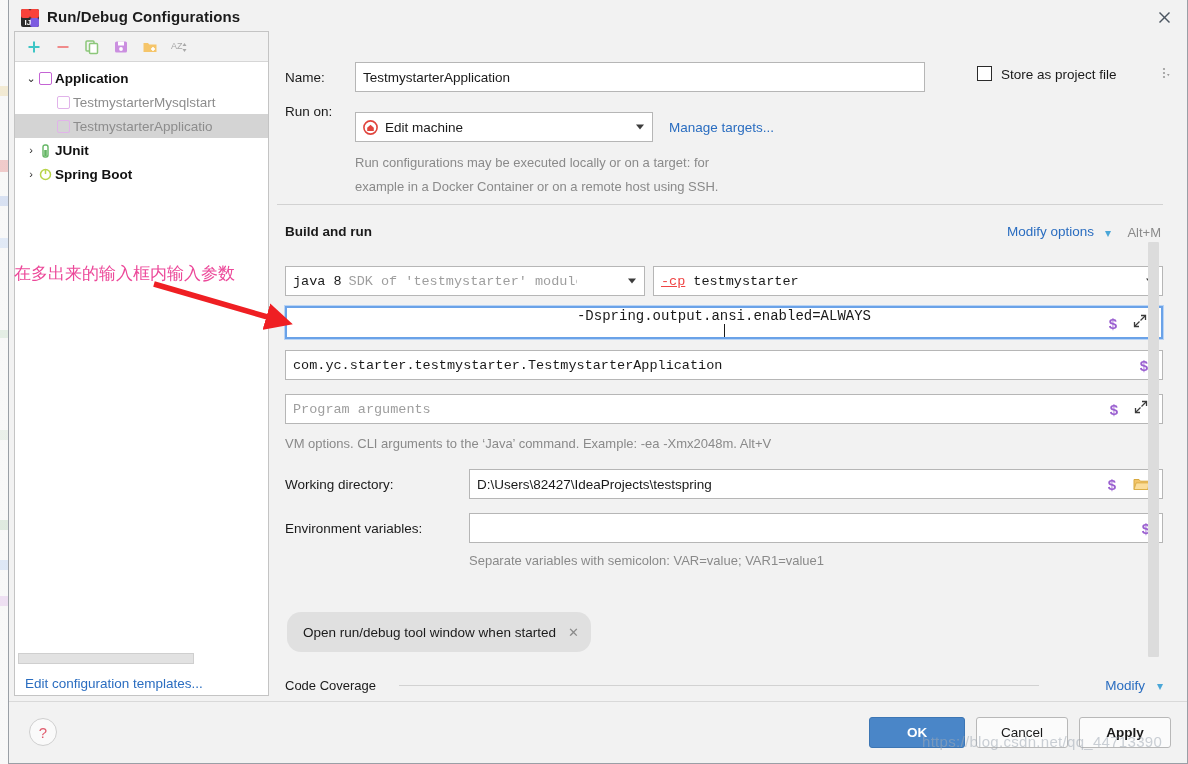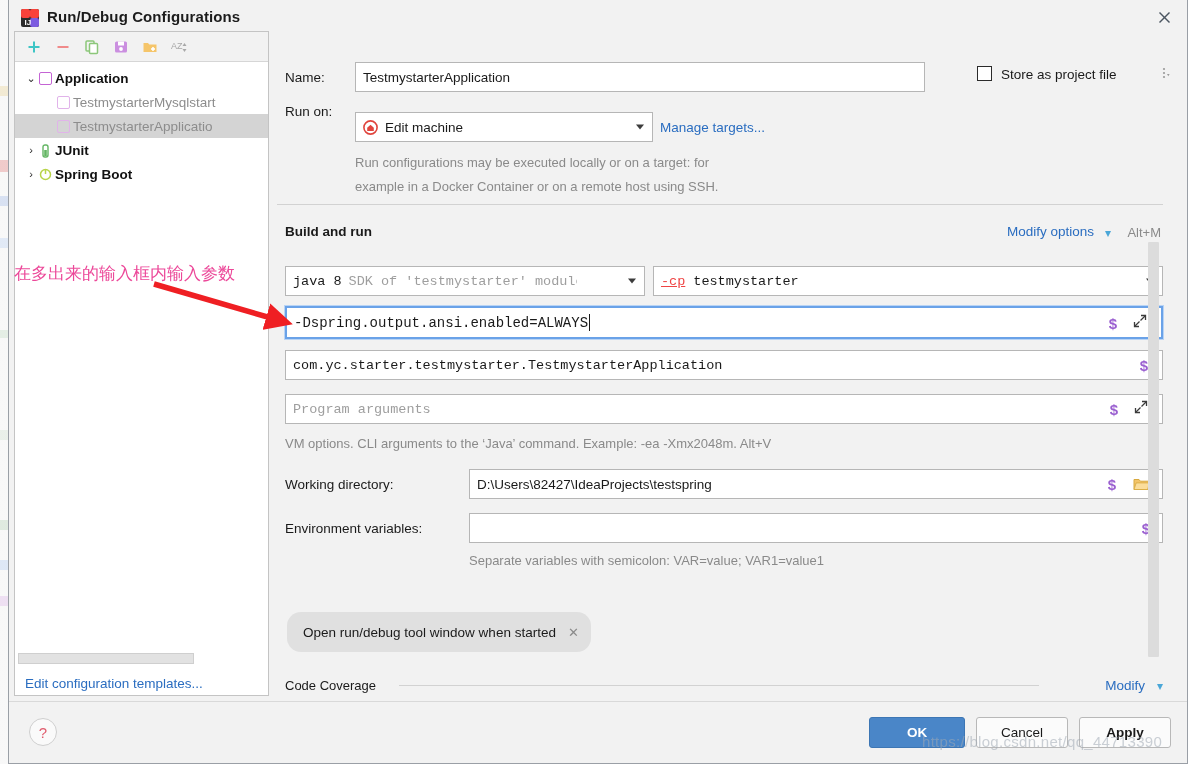--- a/index.html
+++ b/index.html
@@ -162,20 +162,21 @@
     background: #ffffff;
     border: 1px solid #b6b6b6;
     box-sizing: border-box;
     display: flex; align-items: center;
     padding: 0 7px;
     font-size: 13.5px;
   }
   .field.focused {
     border: 2px solid #6aa2e8;
     box-shadow: 0 0 0 1px #b9d4f5;
+    flex-direction: column;
   }
   .field .ph { color: #9e9e9e; }
 
   .combo-arrow {
     position: absolute; right: 8px; top: 50%;
     transform: translateY(-50%);
     width: 0; height: 0;
     border-left: 4.5px solid transparent;
     border-right: 4.5px solid transparent;
     border-top: 5.5px solid #3c3c3c;
@@ -451,21 +452,21 @@
     <div class="field" style="left:78px; top:70px; width:298px; height:30px;">
       <span style="margin-right:7px; display:inline-flex;">
         <svg width="15" height="15" viewBox="0 0 15 15">
           <circle cx="7.5" cy="7.5" r="6.6" fill="none" stroke="#e0453e" stroke-width="1.6"></circle>
           <path d="M4.2 7.8 L7.5 4.8 L10.8 7.8 v3.1 H4.2 Z" fill="#e0453e"></path>
         </svg>
       </span>
       <span>Edit machine</span>
       <span class="combo-arrow"></span>
     </div>
-    <div class="form-label link" style="left:383px; top:78px;">Manage targets...</div>
+    <div class="form-label link" style="left:392px; top:78px;">Manage targets...</div>
 
     <div class="hint" style="left:78px; top:113px;">Run configurations may be executed locally or on a target: for</div>
     <div class="hint" style="left:78px; top:137px;">example in a Docker Container or on a remote host using SSH.</div>
 
     <div id="build-rule"></div>
     <div id="section-build">Build and run</div>
     <div id="modify-options">Modify options</div>
     <div id="modify-caret">▾</div>
     <div id="alt-m">Alt+M</div>
 

